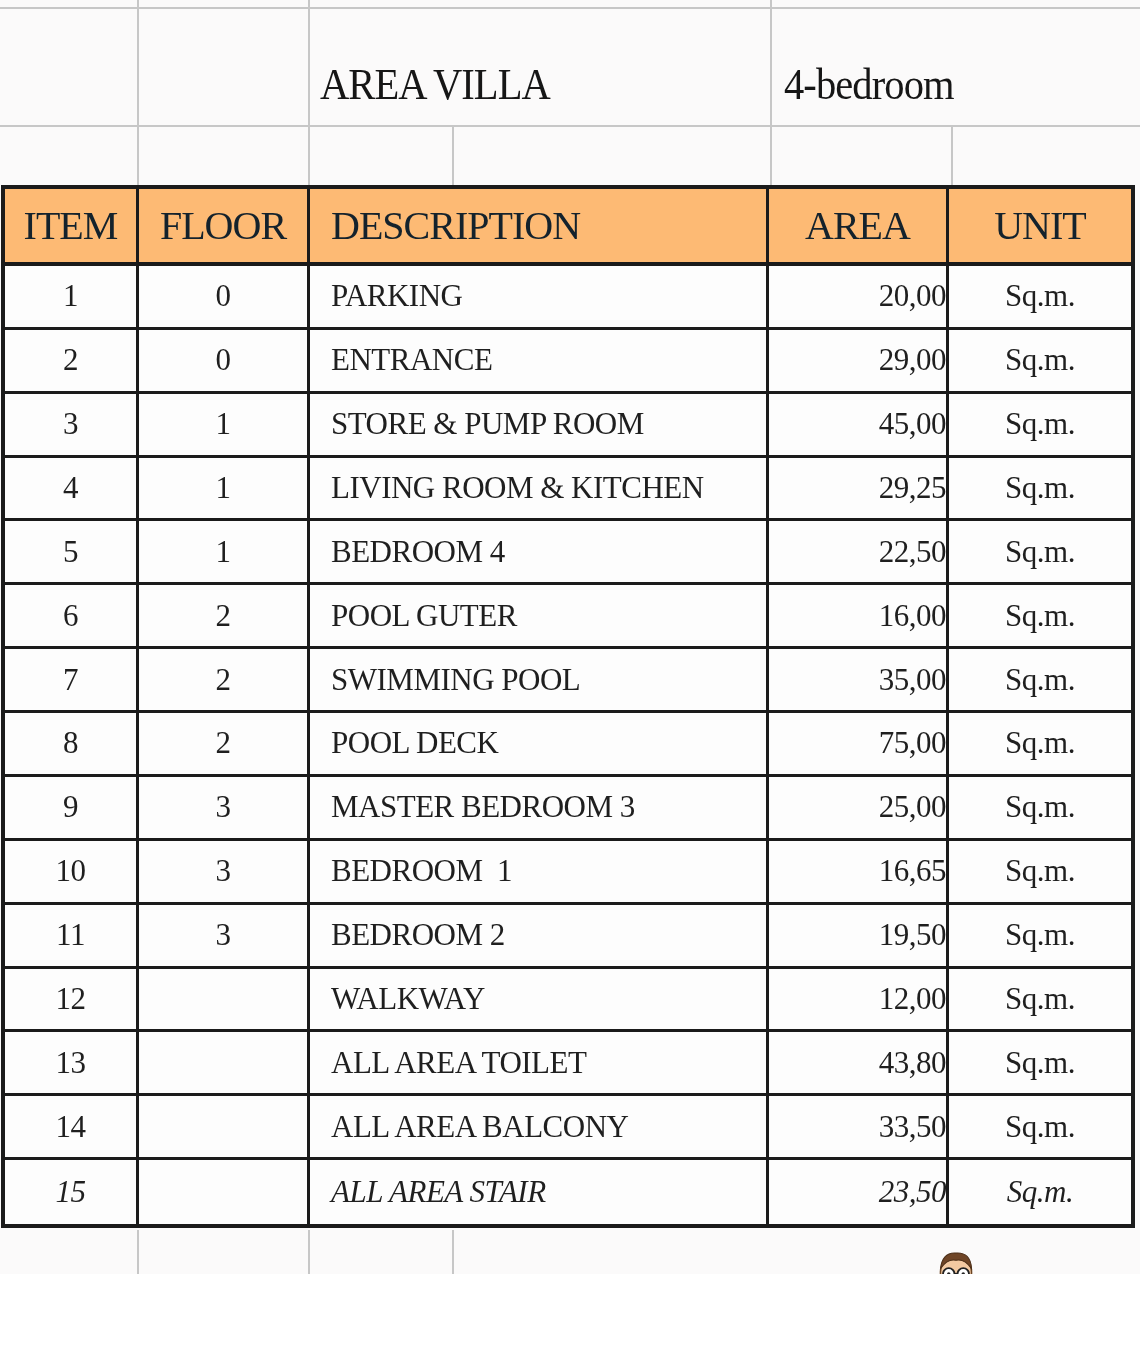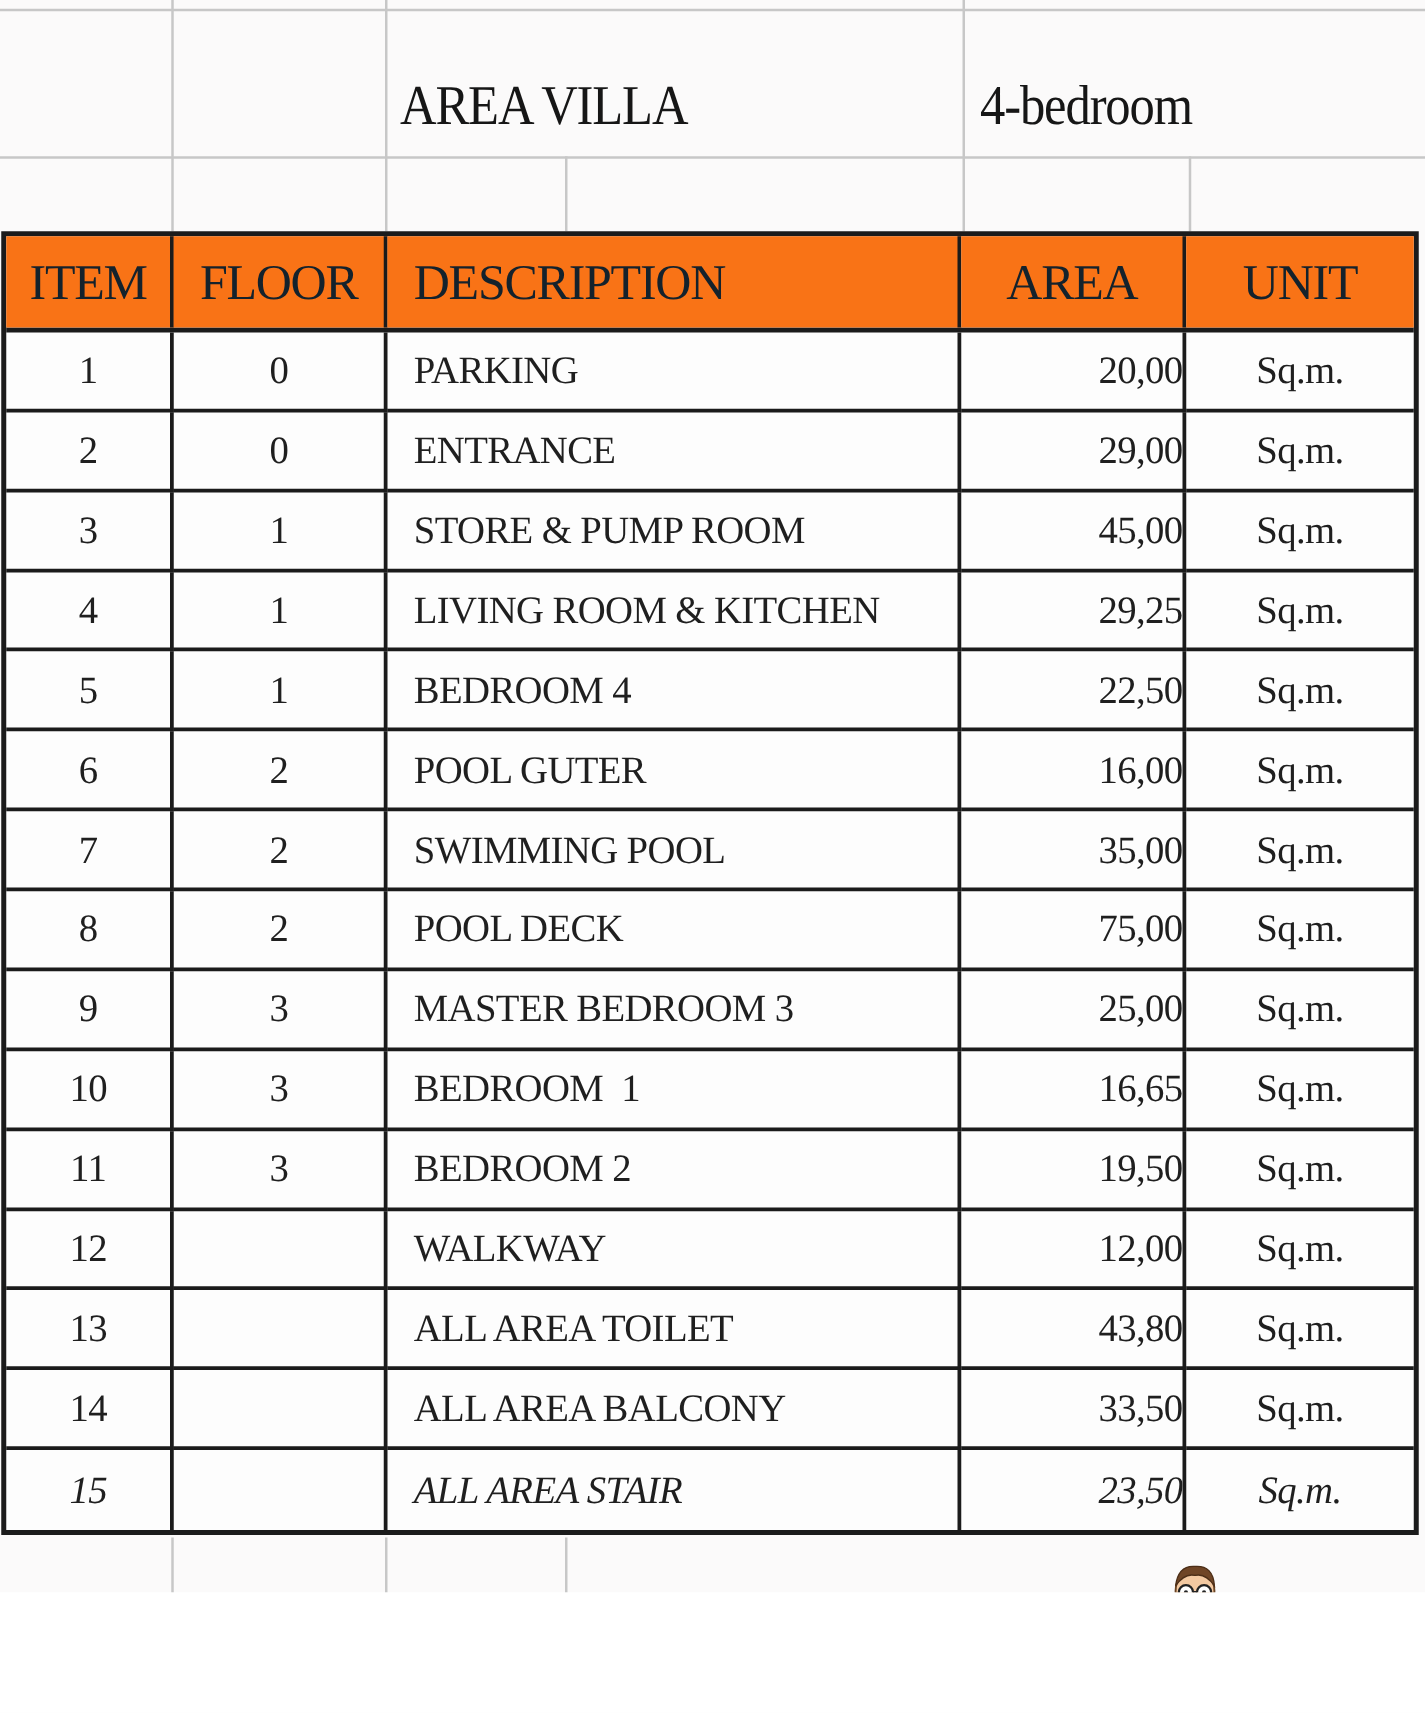--- a/index.html
+++ b/index.html
@@ -23,21 +23,21 @@
   }
   .hrow{display:grid;grid-template-columns:134px 171px 459px 180px 1fr;
     height:73px;border-bottom:4px solid #1b1b1b;box-sizing:content-box;}
   .tbody{display:grid;grid-template-rows:repeat(15,1fr);height:958px;}
   .row{display:grid;grid-template-columns:134px 171px 459px 180px 1fr;}
   .cell{display:flex;align-items:center;border-right:3px solid #1b1b1b;
     box-sizing:border-box;font-size:31px;letter-spacing:-0.5px;white-space:pre;overflow:hidden;}
   .cell:last-child{border-right:none;}
   .row .cell{border-bottom:3px solid #1b1b1b;}
   .row:last-child .cell{border-bottom:none;font-style:italic;}
-  .th{background:#f97316;color:#14222c;font-size:40px;letter-spacing:-1px;border-bottom:none;}
+  .th{background:#fdba74;color:#14222c;font-size:40px;letter-spacing:-1px;border-bottom:none;}
   .c-center{justify-content:center;}
   .c-left{justify-content:flex-start;padding-left:21px;}
   .c-right{justify-content:flex-end;}
 
   
   #total-row{
     position:absolute;left:453px;top:1290px;width:681px;height:60px;
     border:3px solid #1b1b1b;box-sizing:border-box;background:#22c55e;display:flex;
   }
   #total-row .tl{width:315px;border-right:3px solid #1b1b1b;box-sizing:border-box;

